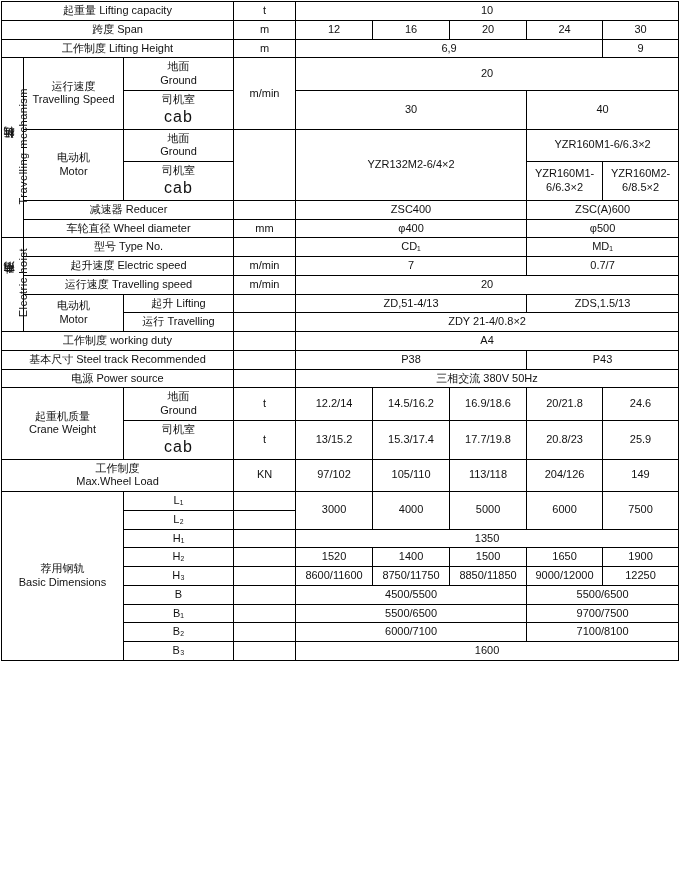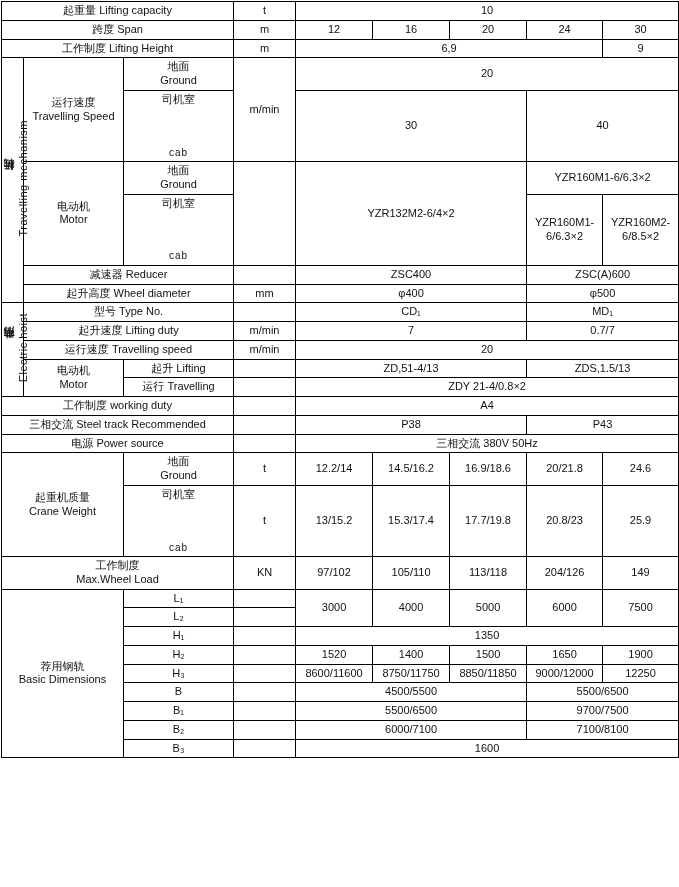--- a/index.html
+++ b/index.html
@@ -38,21 +38,21 @@
     white-space:nowrap;
     font-size:11px;
     letter-spacing:0.5px;
     display:inline-block;
   }
   .vert .cn{display:block;}
   .lbl{font-size:11.5px;}
   .two-line span{display:block;}
   .small{font-size:10px;}
   .tiny{font-size:9.5px;}
-  .cab-big{font-size:10px;letter-spacing:1px;margin-top:40px;}
+  .cab-big{font-size:16px;letter-spacing:1px;}
 </style>
 </head>
 <body>
 
 <div id="sheet">
 <table class="spec">
   <colgroup>
     <col style="width:22px">
     <col style="width:100px">
     <col style="width:110px">
@@ -151,21 +151,21 @@
       <span>减速器</span>
       <span>Reducer</span>
     </td>
     <td></td>
     <td colspan="3">ZSC400</td>
     <td colspan="2">ZSC(A)600</td>
   </tr>
 
   <tr>
     <td colspan="2" class="lbl">
-      <span>起升高度</span>
+      <span>车轮直径</span>
       <span>Wheel diameter</span>
     </td>
     <td>mm</td>
     <td colspan="3">φ400</td>
     <td colspan="2">φ500</td>
   </tr>
 
   <tr>
     <td rowspan="5">
       <span class="vert">
@@ -177,21 +177,21 @@
       <span>型号</span>
       <span>Type  No.</span>
     </td>
     <td></td>
     <td colspan="3">CD₁</td>
     <td colspan="2">MD₁</td>
   </tr>
   <tr>
     <td colspan="2" class="lbl">
       <span>起升速度</span>
-      <span>Lifting duty</span>
+      <span>Electric speed</span>
     </td>
     <td>m/min</td>
     <td colspan="3">7</td>
     <td colspan="2">0.7/7</td>
   </tr>
   <tr>
     <td colspan="2" class="lbl">
       <span>运行速度</span>
       <span>Travelling  speed</span>
     </td>
@@ -224,21 +224,21 @@
     <td colspan="3" class="lbl">
       <span>工作制度</span>
       <span>working  duty</span>
     </td>
     <td></td>
     <td colspan="5">A4</td>
   </tr>
 
   <tr>
     <td colspan="3" class="lbl">
-      <span>三相交流</span>
+      <span>基本尺寸</span>
       <span>Steel track Recommended</span>
     </td>
     <td></td>
     <td colspan="3">P38</td>
     <td colspan="2">P43</td>
   </tr>
 
   <tr>
     <td colspan="3" class="lbl">
       <span>电源</span>

